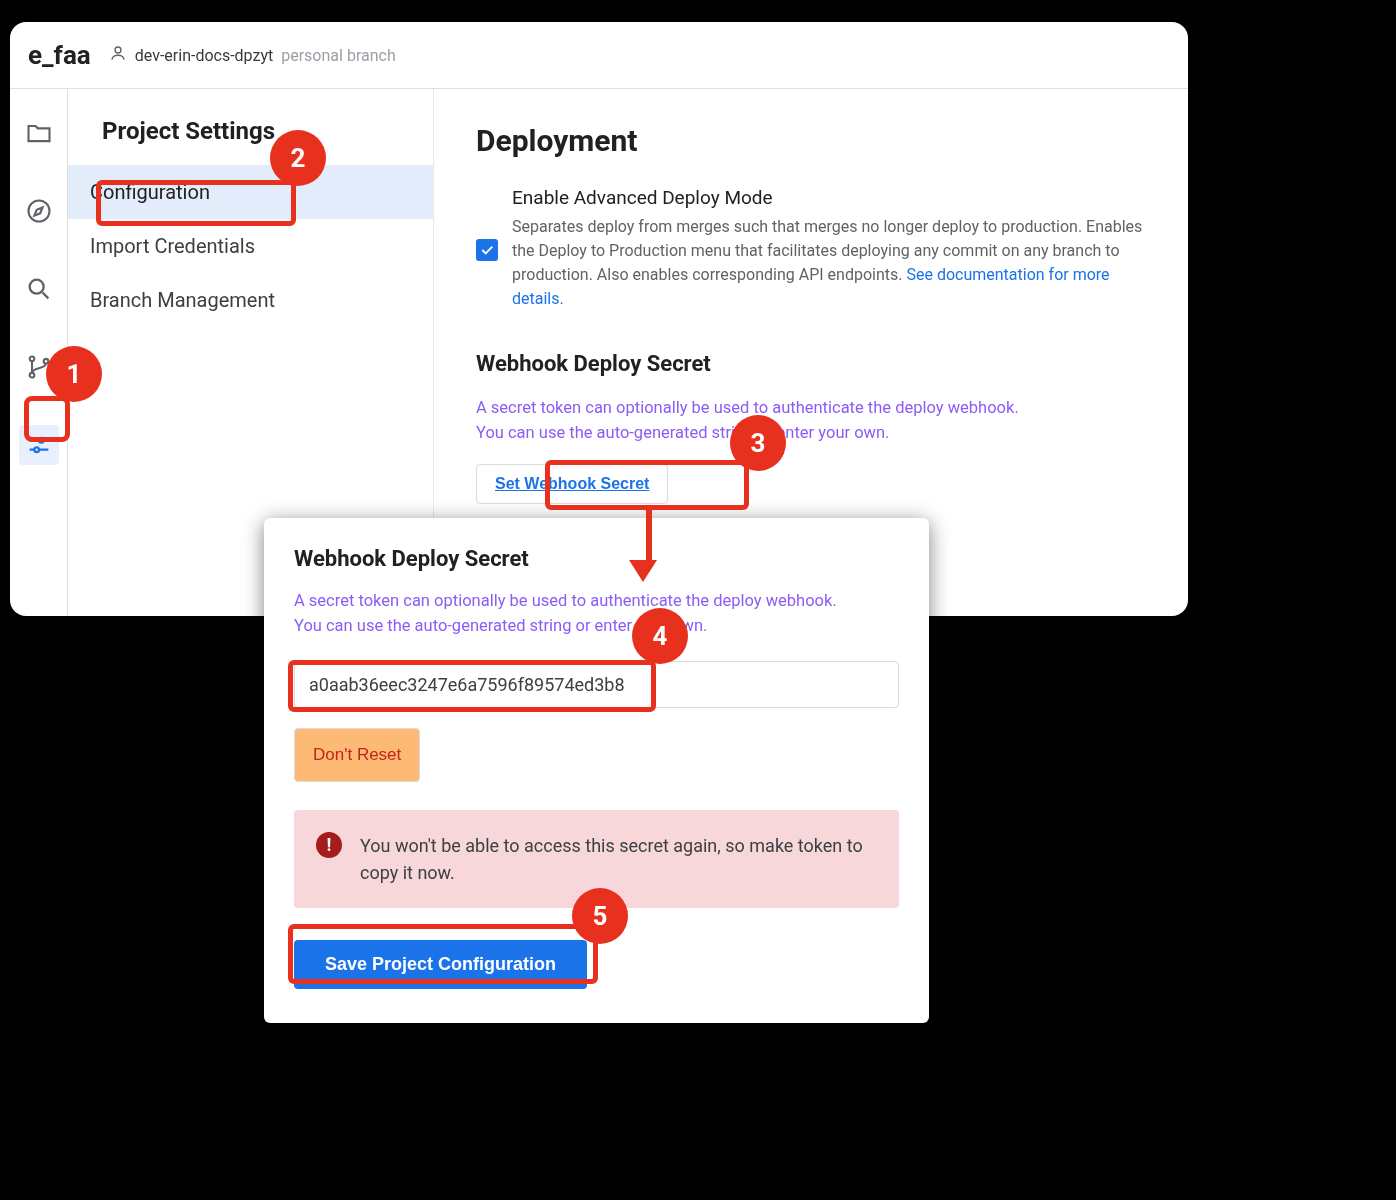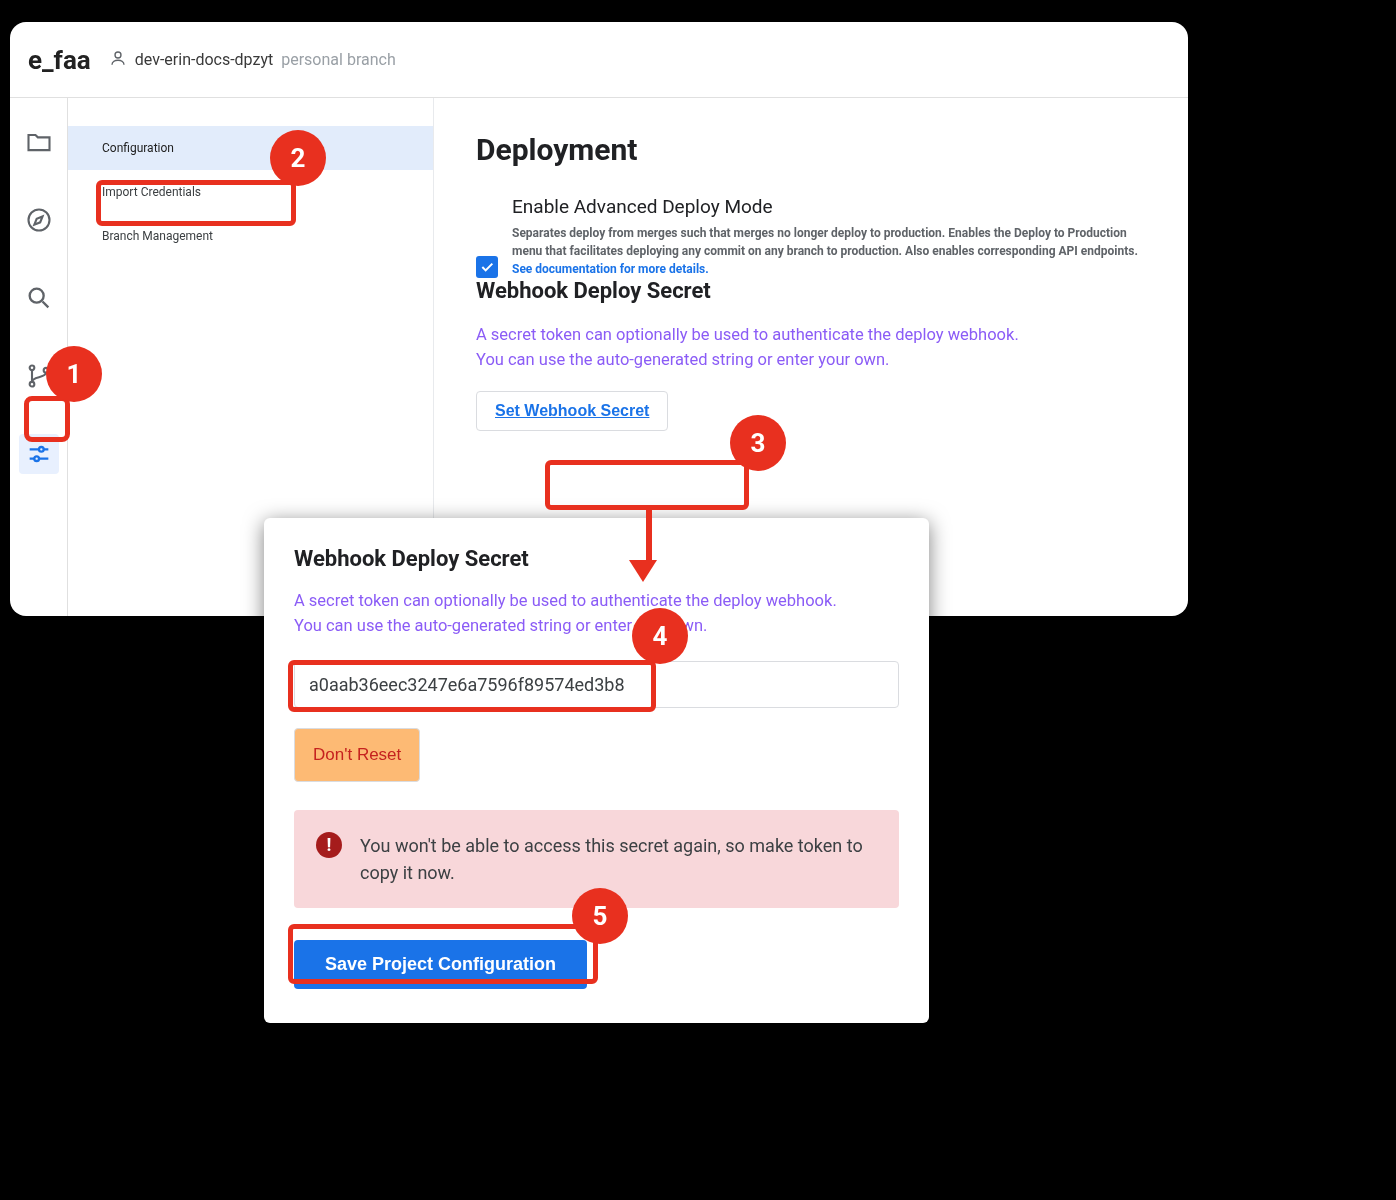--- a/index.html
+++ b/index.html
@@ -16,21 +16,21 @@
     left: 10px;
     width: 1178px;
     height: 594px;
     background: #fff;
     border-radius: 16px;
     overflow: hidden;
     display: flex;
     flex-direction: column;
   }
   .topbar {
-    height: 76px;
+    height: 67px;
     display: flex;
     align-items: center;
     border-bottom: 1px solid #e0e0e0;
     padding: 0 18px;
     gap: 18px;
   }
   .brand {
     font-size: 26px;
     font-weight: 700;
     color: #222;
@@ -79,22 +79,22 @@
     background: #fff;
   }
   .sidepanel h2 {
     font-size: 24px;
     font-weight: 700;
     color: #202124;
     padding: 0 34px 20px;
   }
   .side-item {
     display: block;
-    padding: 14px 34px;
-    font-size: 12px;
+    padding: 14px 22px;
+    font-size: 20px;
     color: #3c4043;
     cursor: pointer;
     border-top: 1px solid transparent;
     border-bottom: 1px solid transparent;
   }
   .side-item.selected {
     background: #e2ecfb;
     color: #222;
   }
   .content {
@@ -103,45 +103,45 @@
     overflow: auto;
   }
   .content h1 {
     font-size: 30px;
     font-weight: 700;
     color: #202124;
     margin-bottom: 28px;
   }
   .checkbox-row {
     display: flex;
-    align-items: flex-end;
+    align-items: center;
     gap: 14px;
+    margin-bottom: 40px;
   }
   .checkbox {
     width: 22px;
     height: 22px;
     background: #1a73e8;
     border-radius: 3px;
     display: flex;
     align-items: center;
     justify-content: center;
     flex-shrink: 0;
     margin-top: 2px;
   }
   .checkbox svg { width: 16px; height: 16px; stroke: #fff; stroke-width: 3; fill: none; }
   .checkbox-label {
     font-size: 19px;
     color: #202124;
   }
   .checkbox-desc {
     color: #5f6368;
-    font-size: 12px;
+    font-size: 16px;
     line-height: 1.5;
     margin-top: 6px;
-    font-weight: bold;
   }
   .link { color: #1a73e8; text-decoration: none; }
   .content h3 {
     font-size: 22px;
     font-weight: 700;
     color: #202124;
     margin-bottom: 20px;
   }
   .desc {
     color: #8b5cf6;
@@ -314,20 +314,21 @@
       </div>
       <div class="rail-item active">
         <svg viewBox="0 0 24 24" fill="none" stroke="currentColor" stroke-width="2">
             <path d="M4 8h8M16 8h4M4 16h4M12 16h8"></path>
             <circle cx="14" cy="8" r="2"></circle>
             <circle cx="10" cy="16" r="2"></circle>
           </svg>
       </div>
     </div>
     <div class="sidepanel">
+      <h2>Project Settings</h2>
       <div class="side-item selected">Configuration</div>
       <div class="side-item">Import Credentials</div>
       <div class="side-item">Branch Management</div>
     </div>
     <div class="content">
       <h1>Deployment</h1>
       <div class="checkbox-row">
         <div class="checkbox">
           <svg viewBox="0 0 24 24">
               <path d="M5 12l5 5L20 7"></path>

